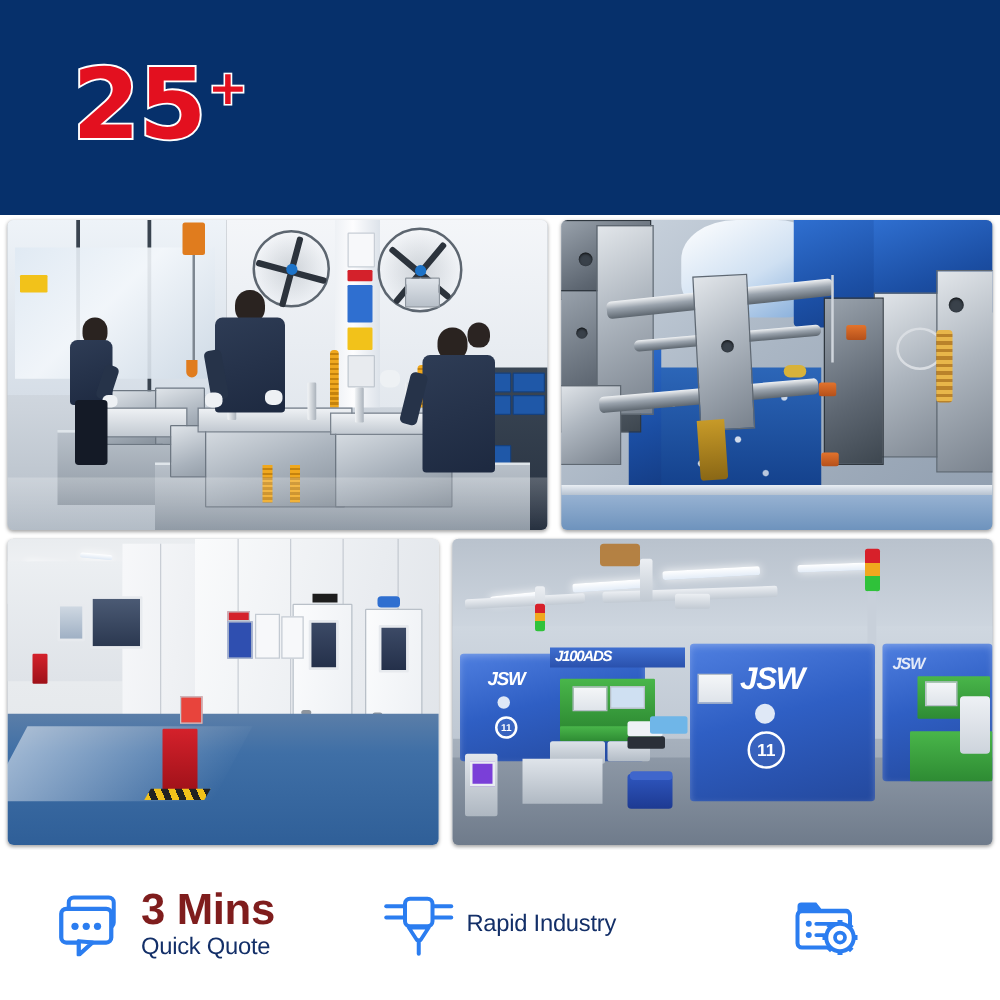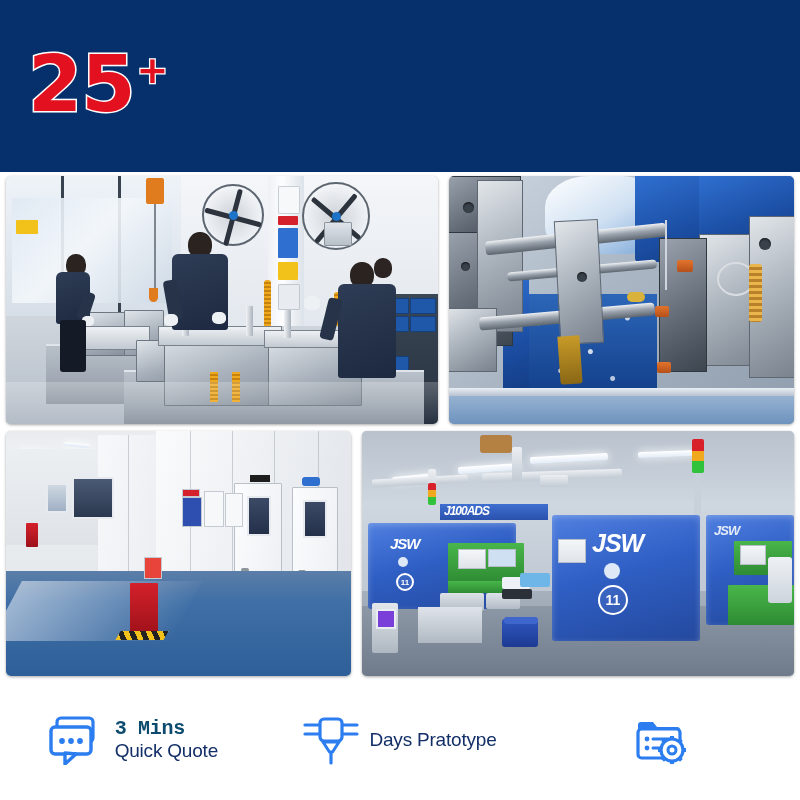--- a/index.html
+++ b/index.html
@@ -3,22 +3,22 @@
 <meta charset="utf-8">
 <style>
   html,body{margin:0;padding:0;background:#ffffff;}
   body{width:800px;height:800px;overflow:hidden;
        font-family:"Liberation Sans","DejaVu Sans",sans-serif;}
   #banner{position:relative;width:800px;height:800px;background:#ffffff;overflow:hidden;}
 
   
   .header{position:absolute;left:0;top:0;width:800px;height:172px;background:#06306b;
           display:flex;align-items:center;overflow:hidden;}
-  .badge{width:200px;min-width:200px;display:flex;flex-direction:column;
-         align-items:flex-start;justify-content:center;margin-left:28px;margin-top:-4px;}
+  .badge{width:200px;min-width:200px;display:flex;flex-direction:row;
+         align-items:flex-end;justify-content:center;margin-left:28px;margin-top:-4px;}
   .badge-top{display:flex;align-items:flex-start;line-height:1;}
   .num25{font-family:"DejaVu Sans",sans-serif;font-weight:700;font-size:78px;
          color:#e3101f;letter-spacing:-1px;
          -webkit-text-stroke:3px #ffffff;paint-order:stroke fill;
          text-shadow:0 0 0 #fff;line-height:0.95;}
   .plus{font-family:"DejaVu Sans",sans-serif;font-weight:700;font-size:38px;color:#e3101f;
         -webkit-text-stroke:2.5px #ffffff;paint-order:stroke fill;
         margin-top:4px;margin-left:2px;line-height:1;}
   .years{font-family:"DejaVu Sans",sans-serif;font-weight:700;font-size:40px;color:#e3101f;
          -webkit-text-stroke:3px #ffffff;paint-order:stroke fill;
@@ -146,22 +146,22 @@
   .p4 .robot{position:absolute;background:linear-gradient(#eceff3,#c2cad3);border-radius:2px;}
   .p4 .stool{position:absolute;background:linear-gradient(#2f57c0,#1d3a92);border-radius:3px;}
   .p4 .grey{position:absolute;background:linear-gradient(#dde2e8,#b3bcc6);border-radius:2px;}
 
   
   .features{position:absolute;left:0;top:680px;width:800px;height:120px;background:#ffffff;
             display:flex;align-items:center;}
   .feature{display:flex;align-items:center;flex:1;justify-content:center;}
   .f-icon{width:56px;height:50px;margin-right:10px;flex:0 0 auto;}
   .f-text{display:flex;flex-direction:column;justify-content:center;}
-  .f-big{font-family:Liberation Mono, monospace;font-weight:700;font-size:20px;
-         color:#0c4a6e;line-height:1.05;letter-spacing:-0.3px;}
+  .f-big{font-family:Liberation Sans, sans-serif;font-weight:700;font-size:35px;
+         color:#7f1d1d;line-height:1.05;letter-spacing:-0.3px;}
   .f-small{font-family:"Liberation Sans",sans-serif;font-weight:400;font-size:19px;
          color:#132f68;line-height:1.2;margin-top:1px;letter-spacing:-0.2px;}
 </style>
 </head>
 <body>
 
 <div id="banner">
 
   <div class="header">
 
@@ -389,21 +389,21 @@
 
         <div class="tower" style="left:330px;top:8px;width:12px;height:34px;"></div>
         <div class="tower" style="left:66px;top:52px;width:8px;height:22px;"></div>
         <div class="lay" style="left:332px;top:42px;width:7px;height:58px;background:#c8d0da;"></div>
 
         <div class="lay mach" style="left:6px;top:92px;width:148px;height:86px;">
           <span class="jsw" style="left:22px;top:12px;font-size:15px;">JSW</span>
           <span class="dot" style="left:30px;top:34px;width:10px;height:10px;"></span>
           <span class="numbadge" style="left:28px;top:50px;width:14px;height:14px;font-size:8px;">11</span>
         </div>
-        <div class="lay" style="left:78px;top:73px;width:108px;height:16px;background:linear-gradient(#3f6fd0,#2a51ad);color:#fff;font:700 12px 'Liberation Sans',sans-serif;font-style:italic;padding-left:4px;box-sizing:border-box;letter-spacing:-1px;overflow:hidden;">J100ADS</div>
+        <div class="lay" style="left:78px;top:87px;width:108px;height:16px;background:linear-gradient(#3f6fd0,#2a51ad);color:#fff;font:700 12px 'Liberation Sans',sans-serif;font-style:italic;padding-left:4px;box-sizing:border-box;letter-spacing:-1px;overflow:hidden;">J100ADS</div>
 
         <div class="lay mach" style="left:190px;top:84px;width:148px;height:126px;">
           <span class="jsw" style="left:40px;top:14px;font-size:25px;">JSW</span>
           <span class="dot" style="left:52px;top:48px;width:16px;height:16px;"></span>
           <span class="numbadge" style="left:46px;top:70px;width:26px;height:26px;font-size:14px;">11</span>
           <span class="panelw" style="left:6px;top:24px;width:26px;height:22px;"></span>
         </div>
         <div class="lay mach" style="left:344px;top:84px;width:88px;height:110px;">
           <span class="jsw" style="left:8px;top:8px;font-size:13px;opacity:.85;">JSW</span>
         </div>
@@ -457,21 +457,21 @@
           <rect x="17" y="4" width="22" height="22" rx="4" fill="#ffffff" stroke="#2b7df0" stroke-width="3.2"></rect>
           <line x1="2" y1="10" x2="16" y2="10" stroke="#2b7df0" stroke-width="3.2" stroke-linecap="round"></line>
           <line x1="2" y1="19" x2="16" y2="19" stroke="#2b7df0" stroke-width="3.2" stroke-linecap="round"></line>
           <line x1="40" y1="10" x2="54" y2="10" stroke="#2b7df0" stroke-width="3.2" stroke-linecap="round"></line>
           <line x1="40" y1="19" x2="54" y2="19" stroke="#2b7df0" stroke-width="3.2" stroke-linecap="round"></line>
           <path d="M20 27 L36 27 L29.5 37 L26.5 37 Z" fill="#ffffff" stroke="#2b7df0" stroke-width="3" stroke-linejoin="round"></path>
           <line x1="28" y1="38" x2="28" y2="48" stroke="#2b7df0" stroke-width="3.2" stroke-linecap="round"></line>
         </svg>
       </div>
       <div class="f-text">
-        <span class="f-small">Days Pratotype</span>
+        <span class="f-small">Rapid Industry</span>
       </div>
     </div>
 
     <div class="feature">
       <div class="f-icon">
         <svg viewBox="0 0 56 50" width="56" height="50">
           <path d="M4 10 a3 3 0 0 1 3-3 h12 l4 5 h20 a3 3 0 0 1 3 3 v4 H4 Z" fill="#2b7df0"></path>
           <rect x="4" y="14" width="42" height="29" rx="3.5" fill="#ffffff" stroke="#2b7df0" stroke-width="3.2"></rect>
           <circle cx="13" cy="24" r="2.4" fill="#2b7df0"></circle>
           <line x1="19" y1="24" x2="38" y2="24" stroke="#2b7df0" stroke-width="3" stroke-linecap="round"></line>

